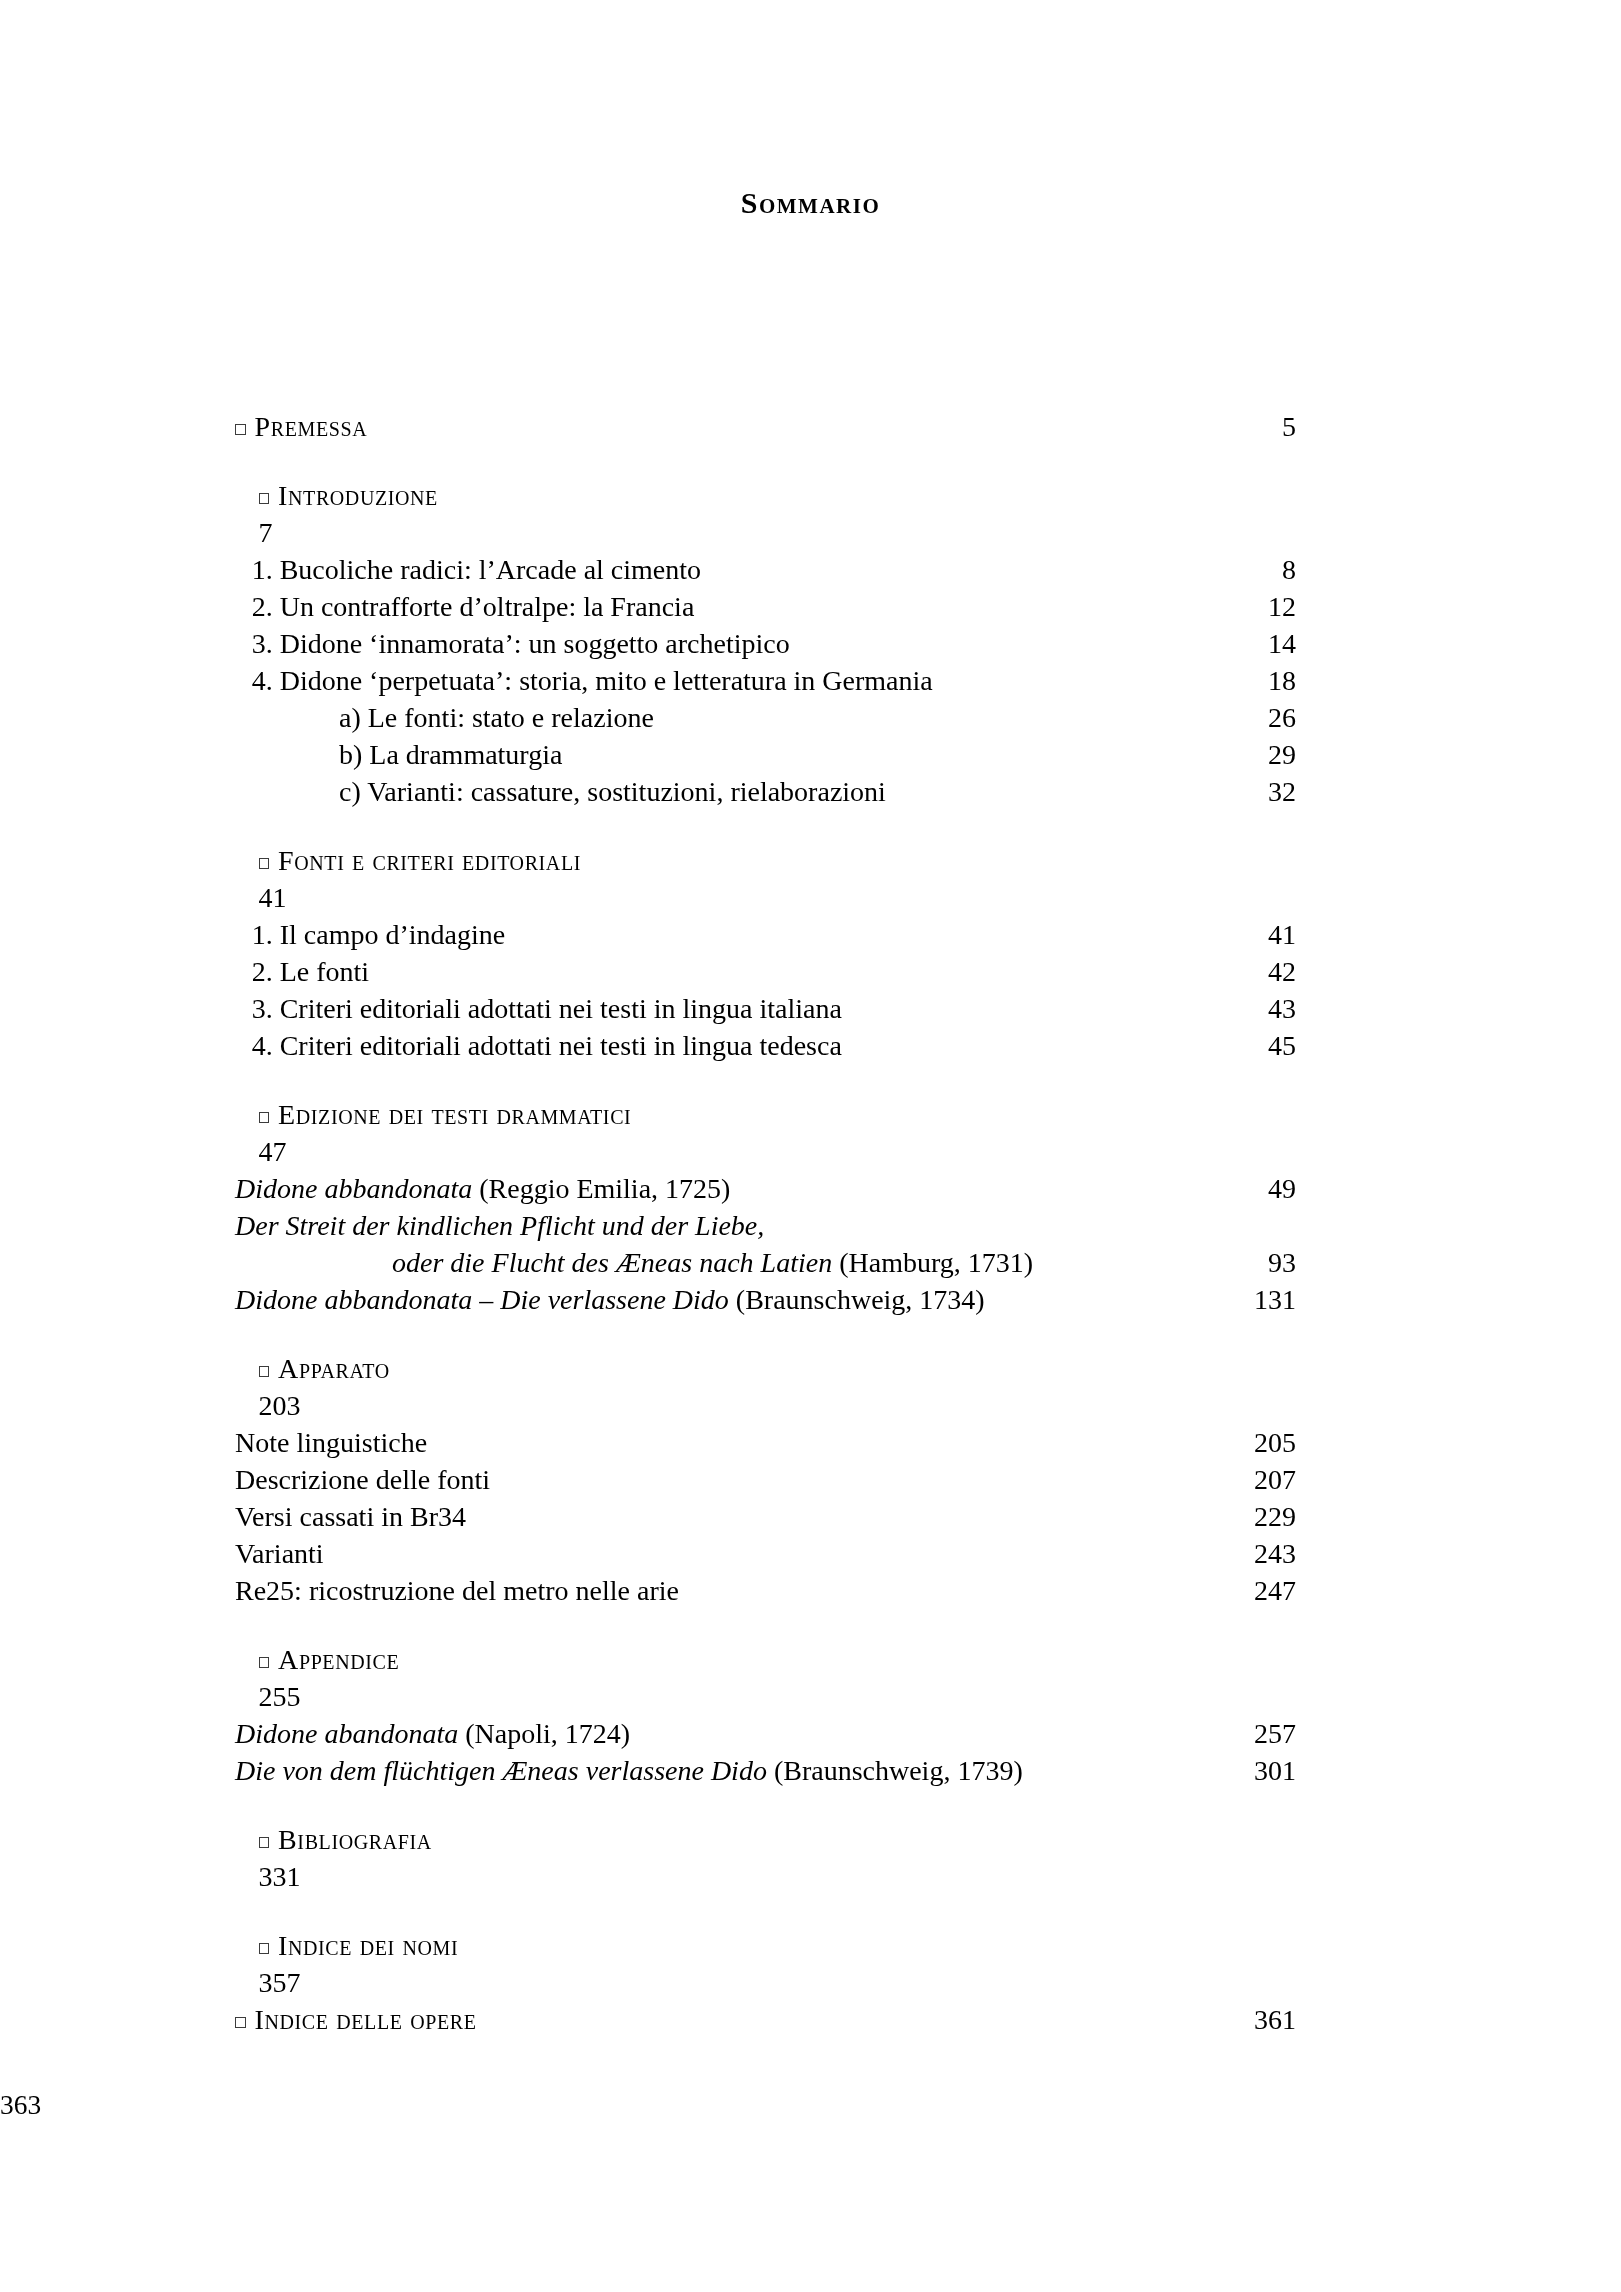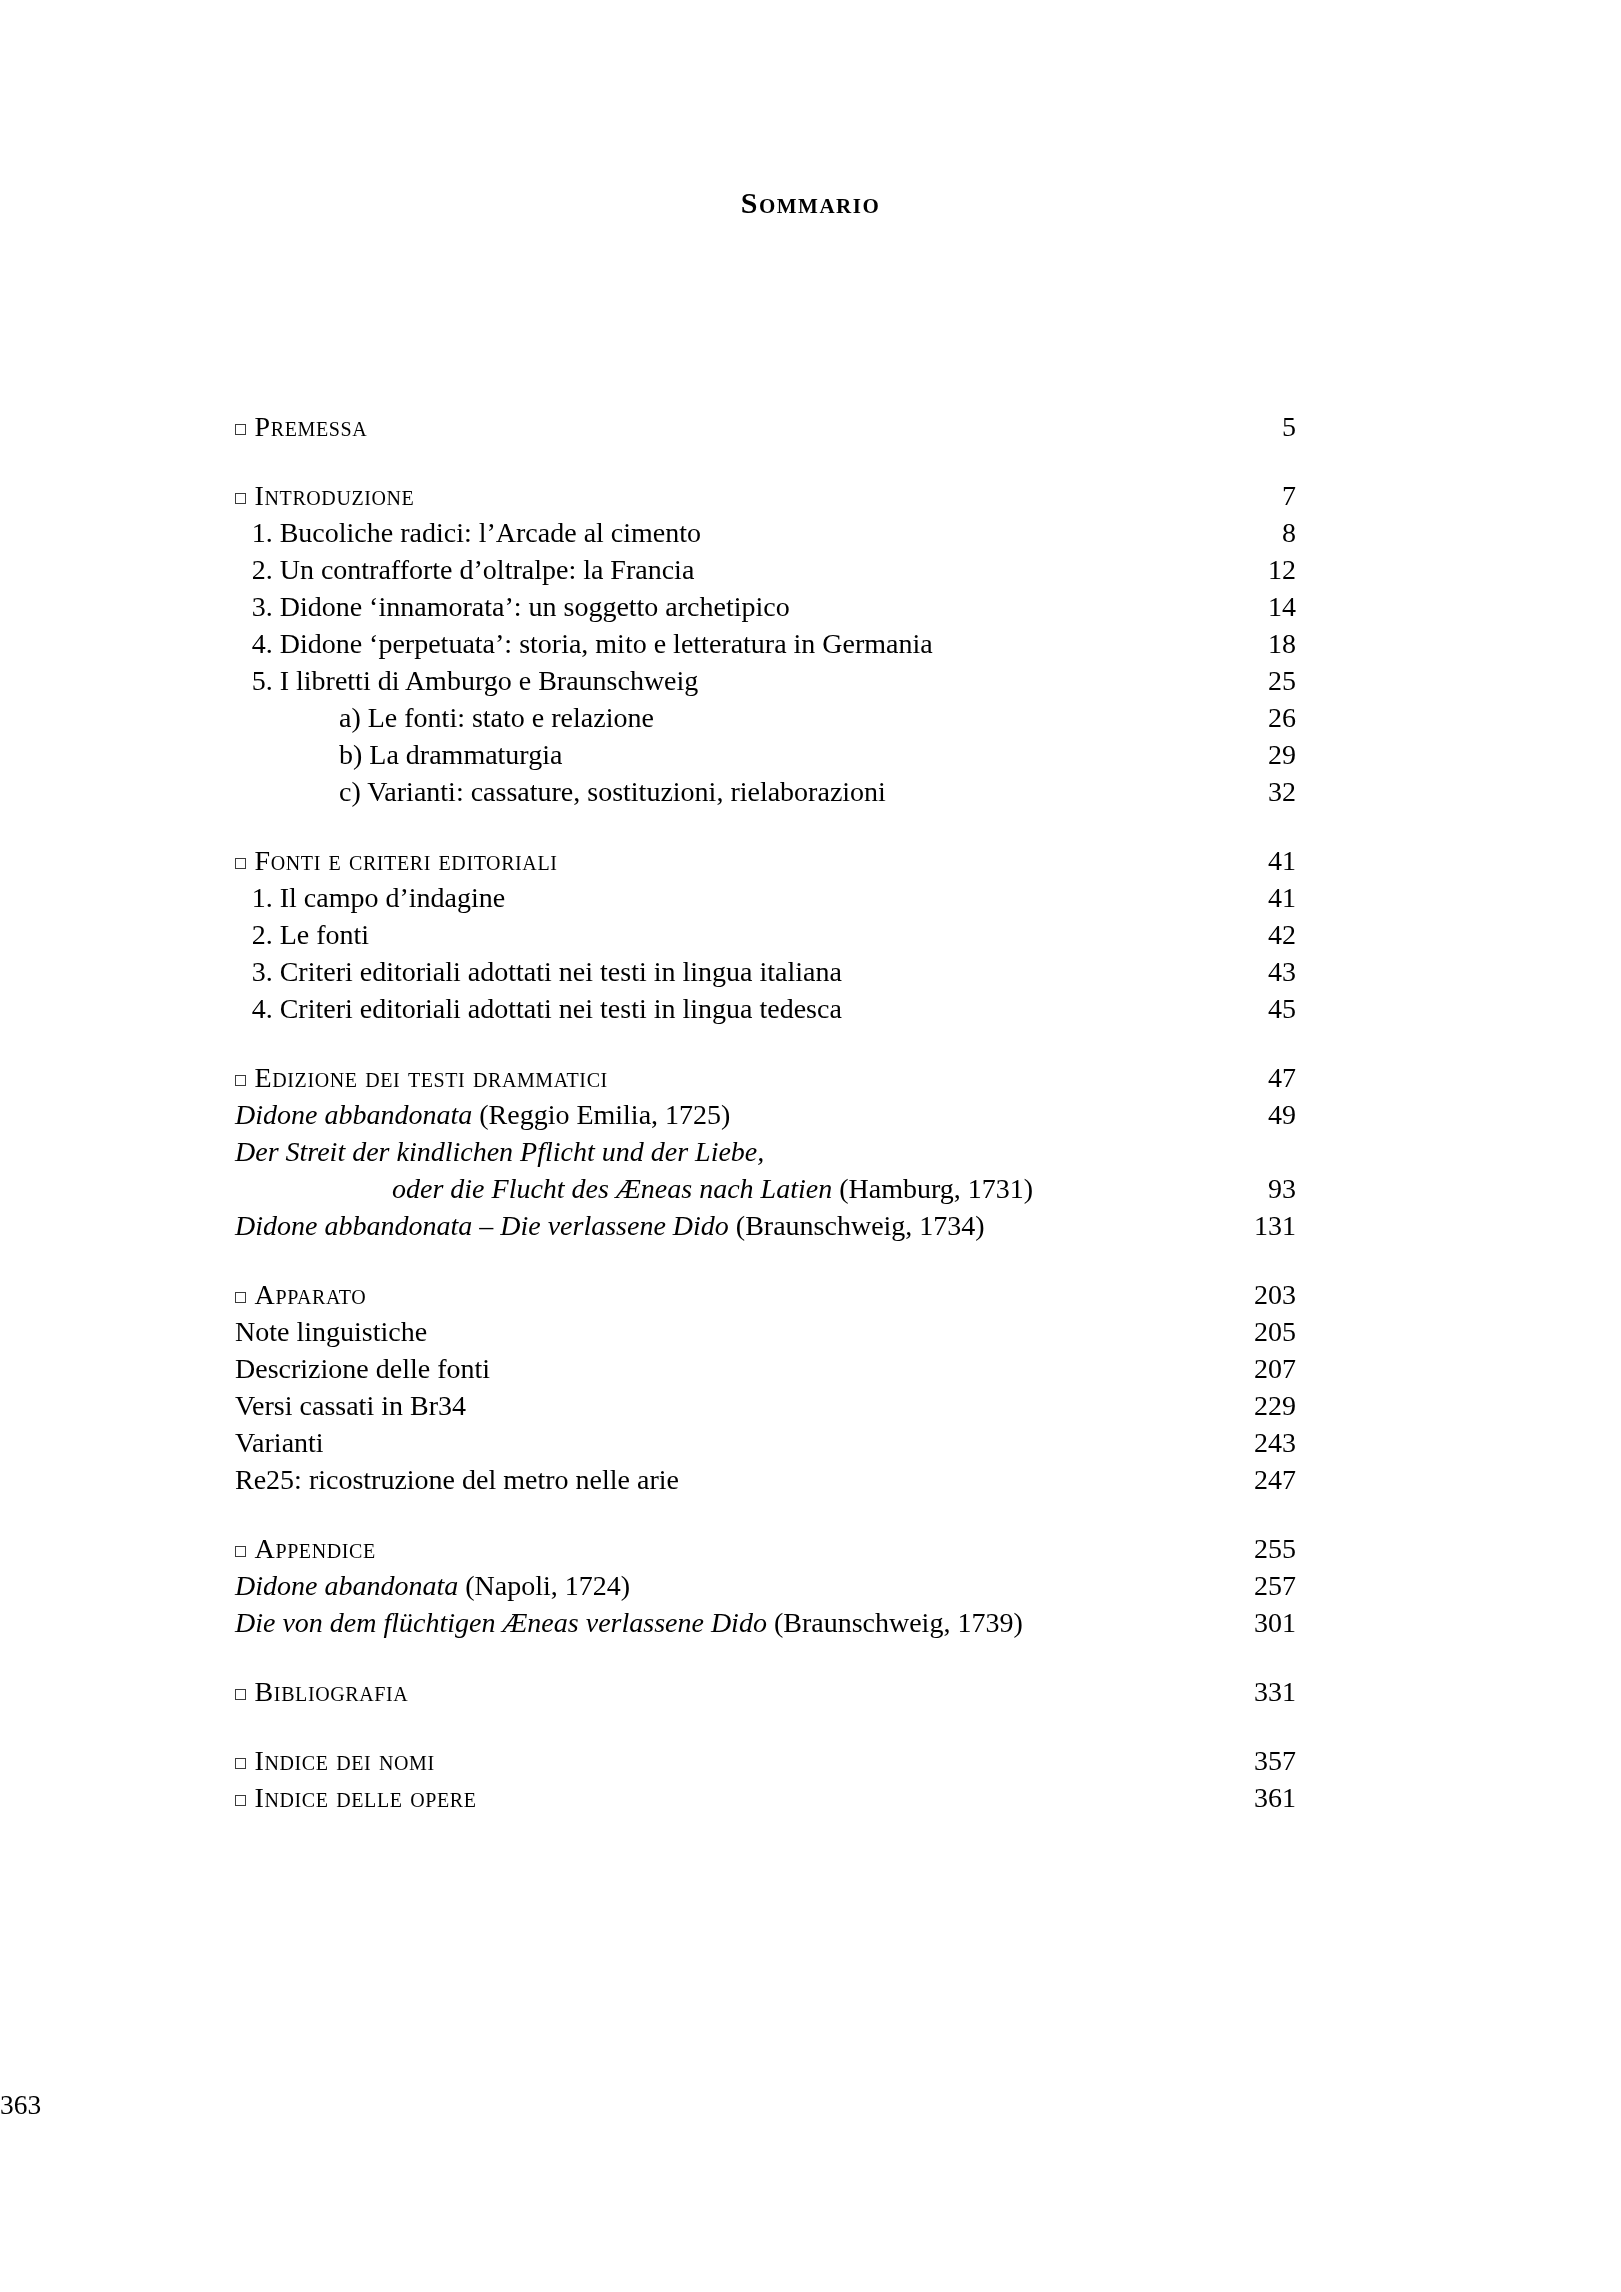--- a/index.html
+++ b/index.html
@@ -16,21 +16,21 @@
     text-align:center;
     font-size:30px;font-weight:bold;
     font-variant:small-caps;
     letter-spacing:1.5px;
   }
   .toc{
     position:absolute;left:235px;top:408px;width:1061px;
     font-size:28px;
   }
   .row{display:flex;align-items:baseline;line-height:37px;}
-  .row.gap{margin-top:32px;}
+  .row.gap{margin-top:32px;flex-direction:column;}
   .label{flex:1 1 auto;}
   .pg{flex:0 0 auto;margin-left:23.5px;text-align:right;white-space:nowrap;}
   .marker{
     display:inline-block;width:8.8px;height:8.8px;
     border:1.5px solid #3c3c3c;
     margin-right:8.8px;vertical-align:1px;
     background:transparent;
   }
   .it{font-style:italic;}
   .section .tx{font-variant:small-caps;letter-spacing:0.6px;}
@@ -66,24 +66,20 @@
         <span class="label"><span class="tx">2. Un contrafforte d’oltralpe: la Francia</span></span>
         <span class="pg">12</span>
       </div>
       <div class="row ind-num">
         <span class="label"><span class="tx">3. Didone ‘innamorata’: un soggetto archetipico</span></span>
         <span class="pg">14</span>
       </div>
       <div class="row ind-num">
         <span class="label"><span class="tx">4. Didone ‘perpetuata’: storia, mito e letteratura in Germania</span></span>
         <span class="pg">18</span>
-      </div>
-      <div class="row ind-num">
-        <span class="label"><span class="tx">5. I libretti di Amburgo e Braunschweig</span></span>
-        <span class="pg">25</span>
       </div>
       <div class="row ind-sub">
         <span class="label"><span class="tx">a) Le fonti: stato e relazione</span></span>
         <span class="pg">26</span>
       </div>
       <div class="row ind-sub">
         <span class="label"><span class="tx">b) La drammaturgia</span></span>
         <span class="pg">29</span>
       </div>
       <div class="row ind-sub">

